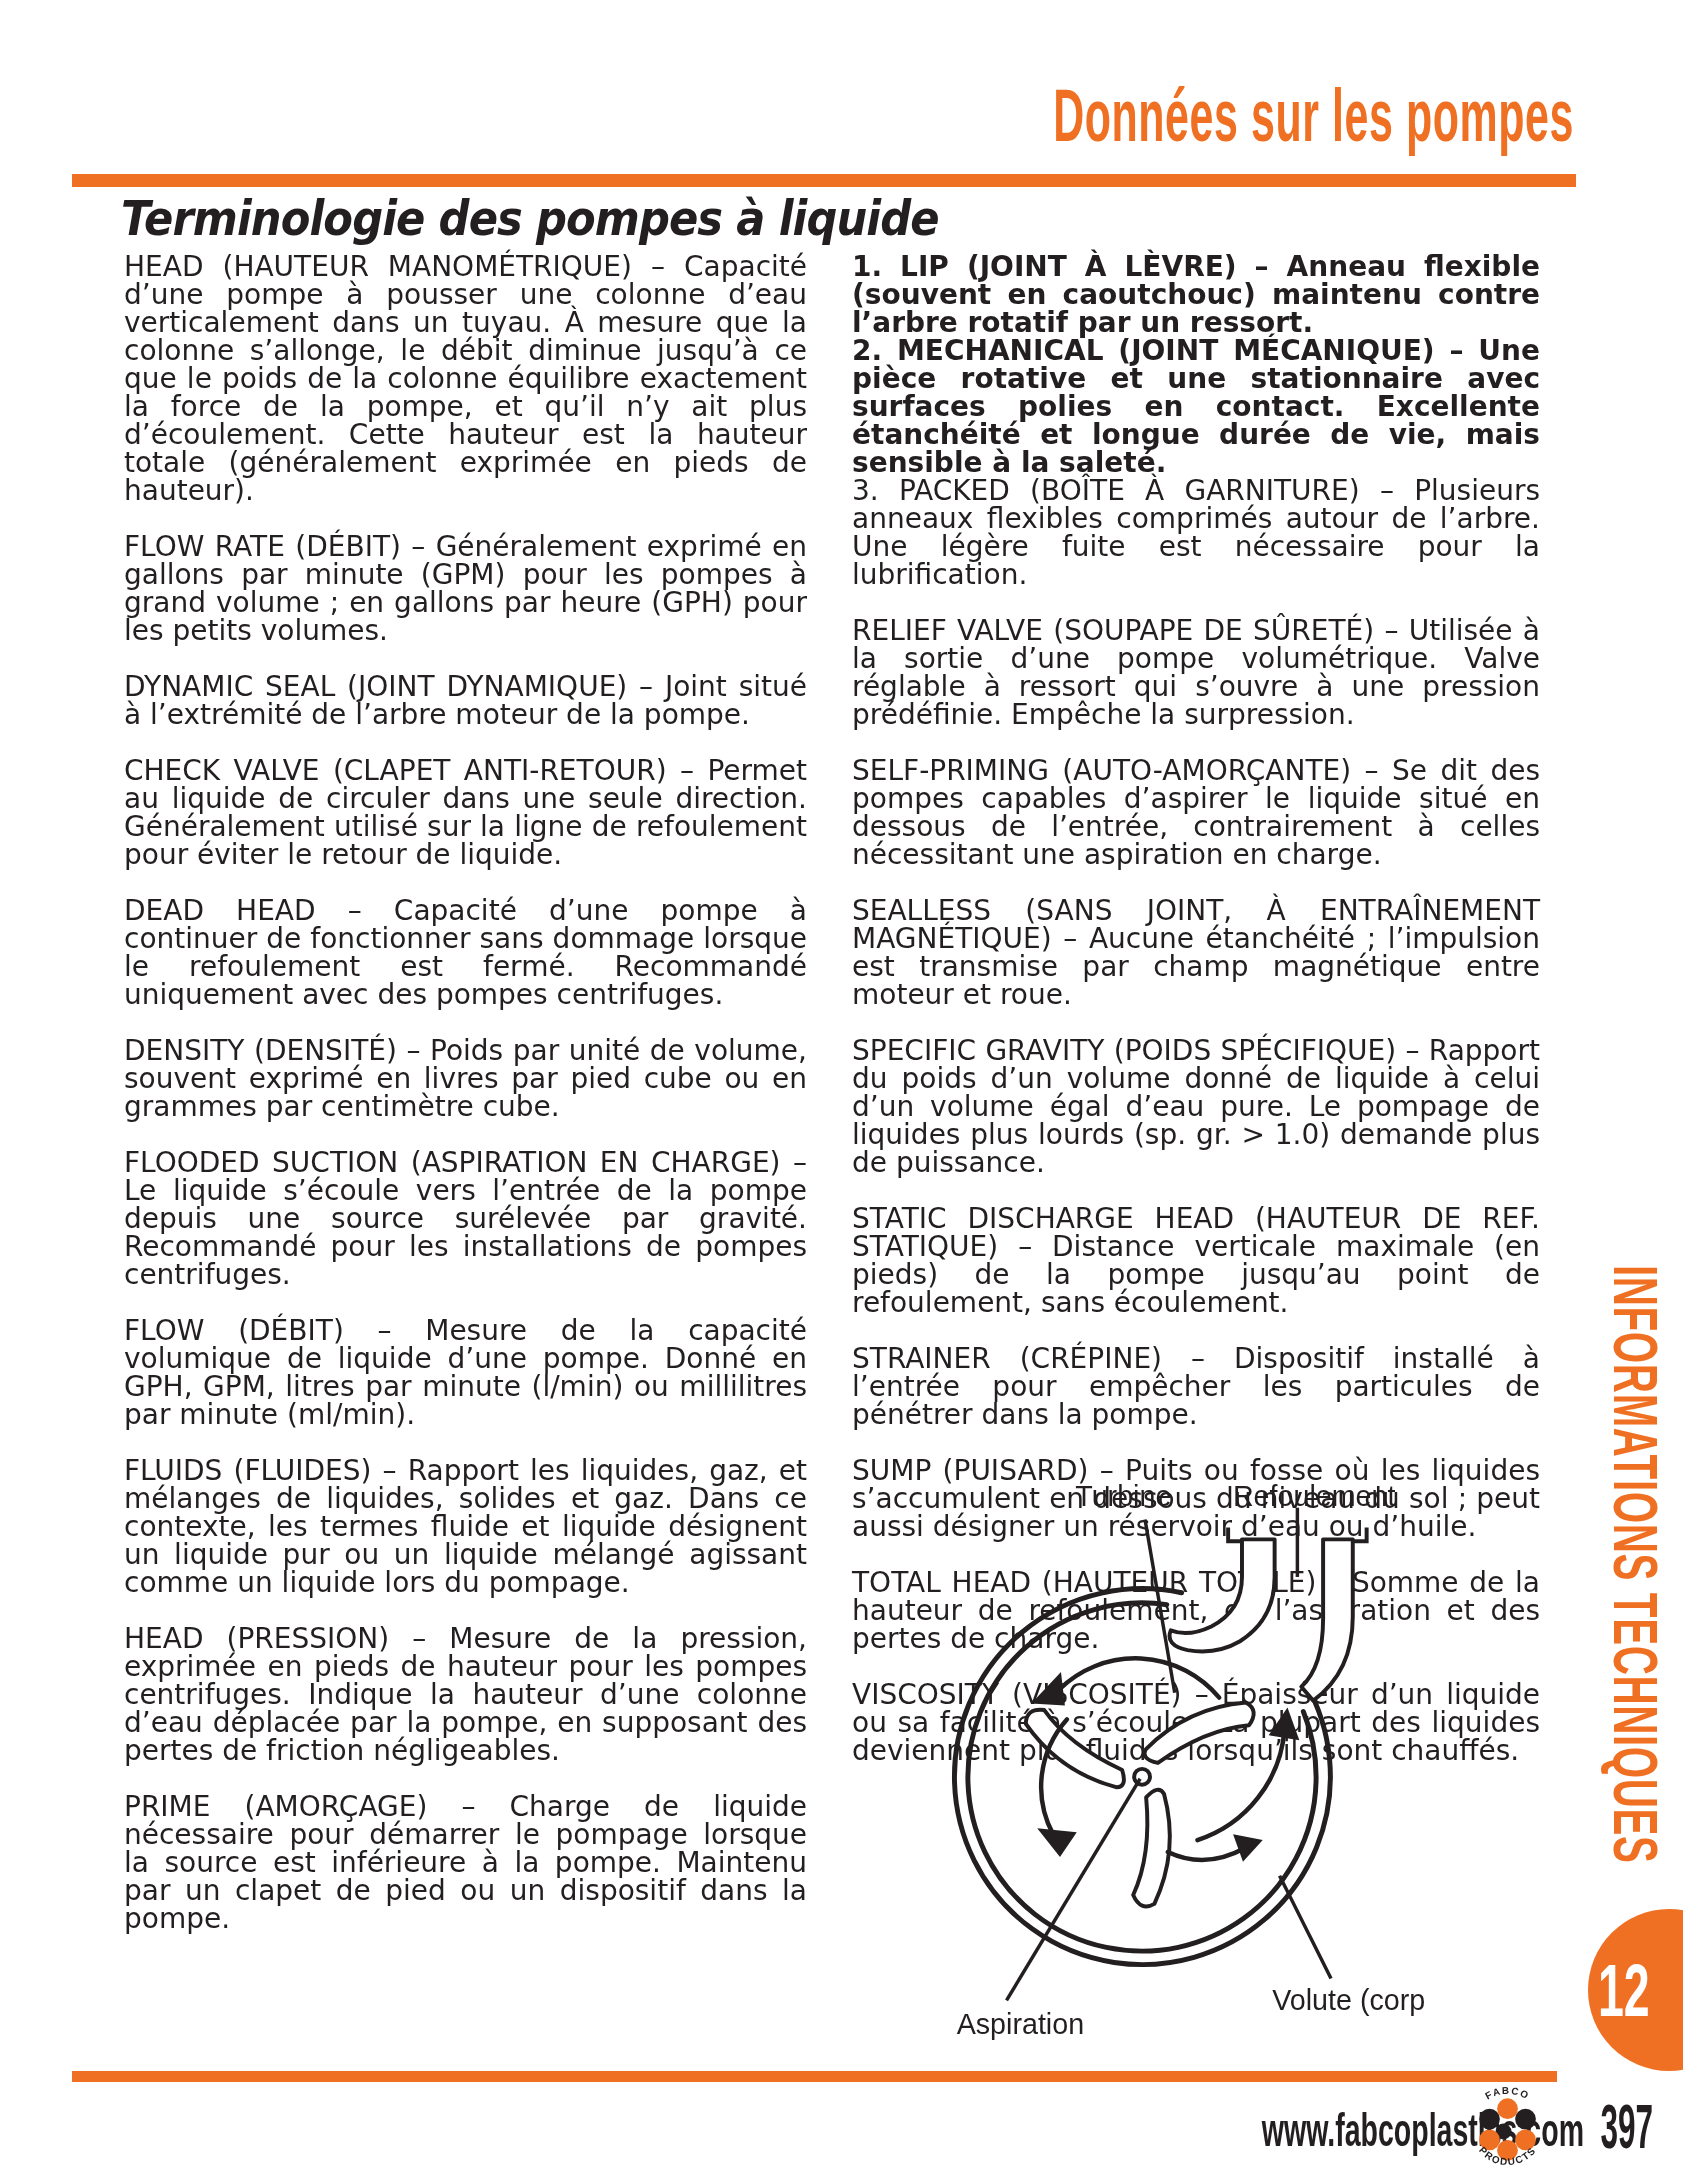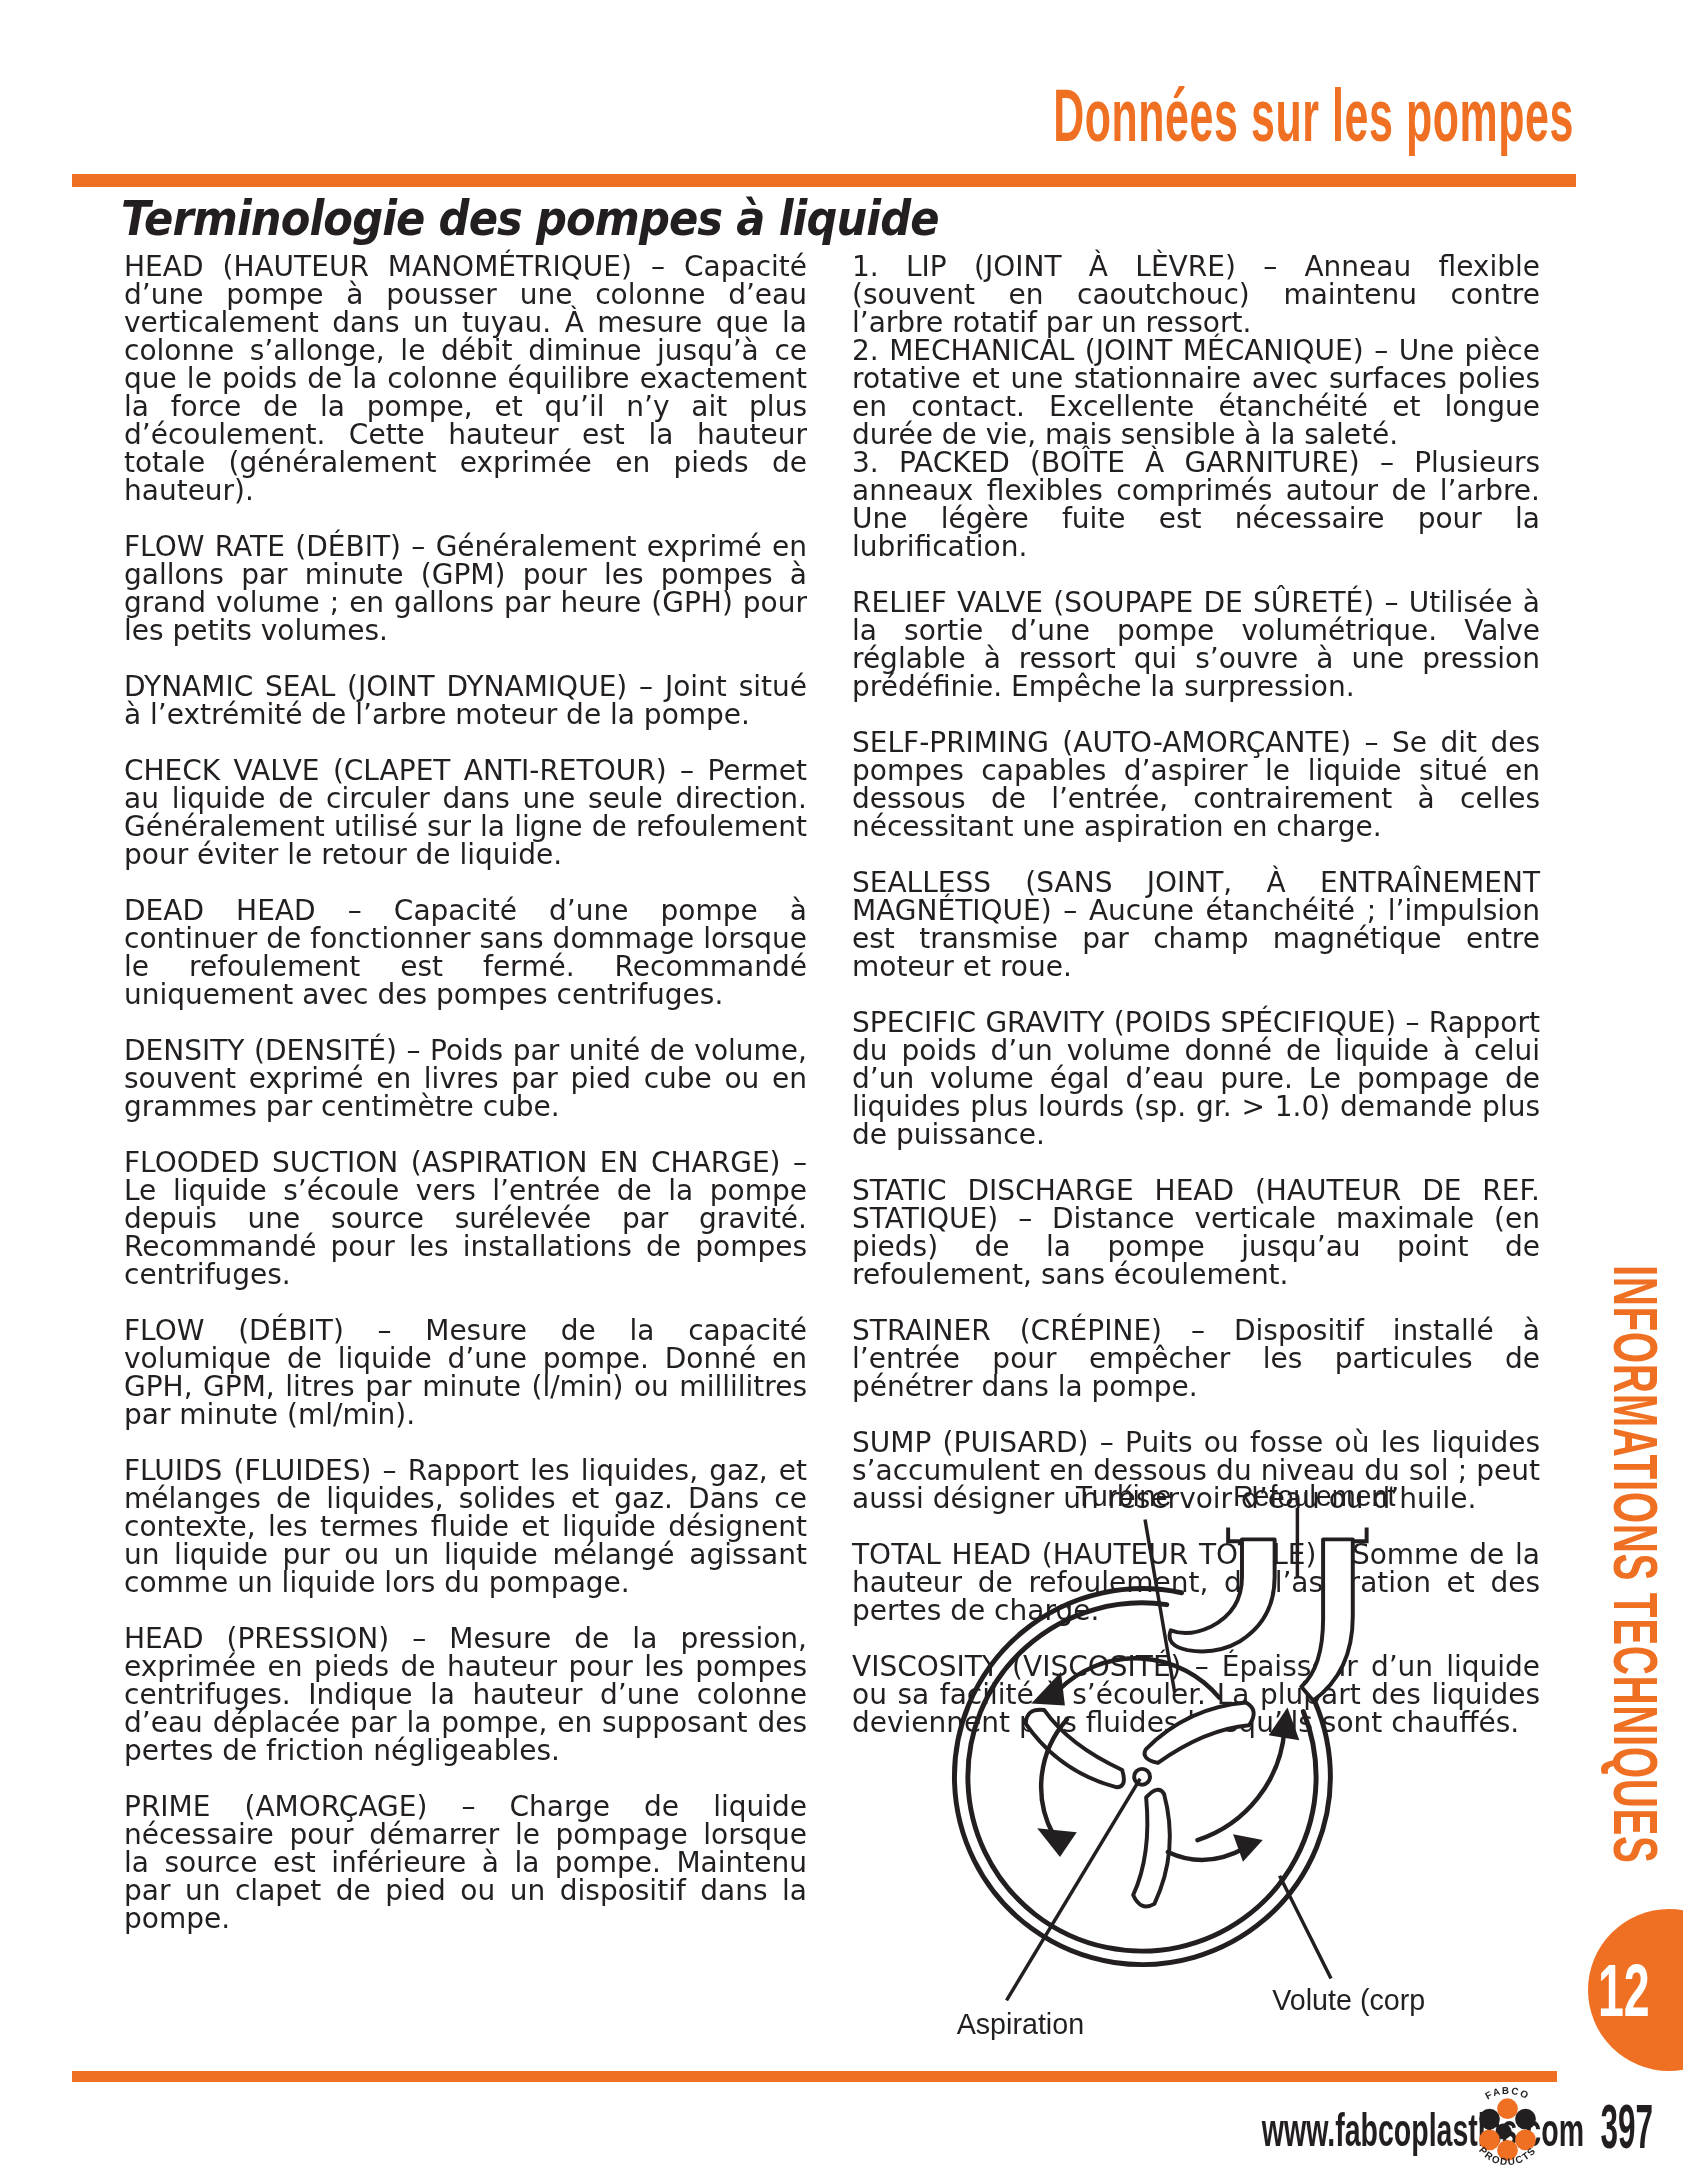--- a/index.html
+++ b/index.html
@@ -15,21 +15,21 @@
   .section-title{position:absolute;left:121px;top:190px;font-weight:bold;font-style:italic;
       font-size:48px;letter-spacing:-1px;white-space:nowrap;transform:scaleX(0.9);
       transform-origin:0 50%;}
 
   
   .columns{position:absolute;left:124px;top:253px;width:1416px;display:flex;gap:45px;}
   .col{text-align:justify;}
   .col-left{width:683px;}
   .col-right{width:688px;}
   .entry{margin:0 0 28px 0;font-size:28px;line-height:28px;text-align:justify;}
-  .entry.tight{margin-bottom:0;}
+  .entry.tight{margin-bottom:0;font-weight:bold;}
   .term{font-weight:normal;}
 
   
   .pump{position:absolute;left:871px;top:1460px;}
   .pump text{font-family:"Liberation Sans",sans-serif;font-size:29px;fill:#231f20;}
 
   
   .sidebar-title{position:absolute;top:1265px;right:16px;writing-mode:vertical-rl;
       text-orientation:mixed;font-family:"Liberation Sans",sans-serif;font-weight:bold;
       font-size:63px;line-height:1;color:#EF7022;letter-spacing:1px;

